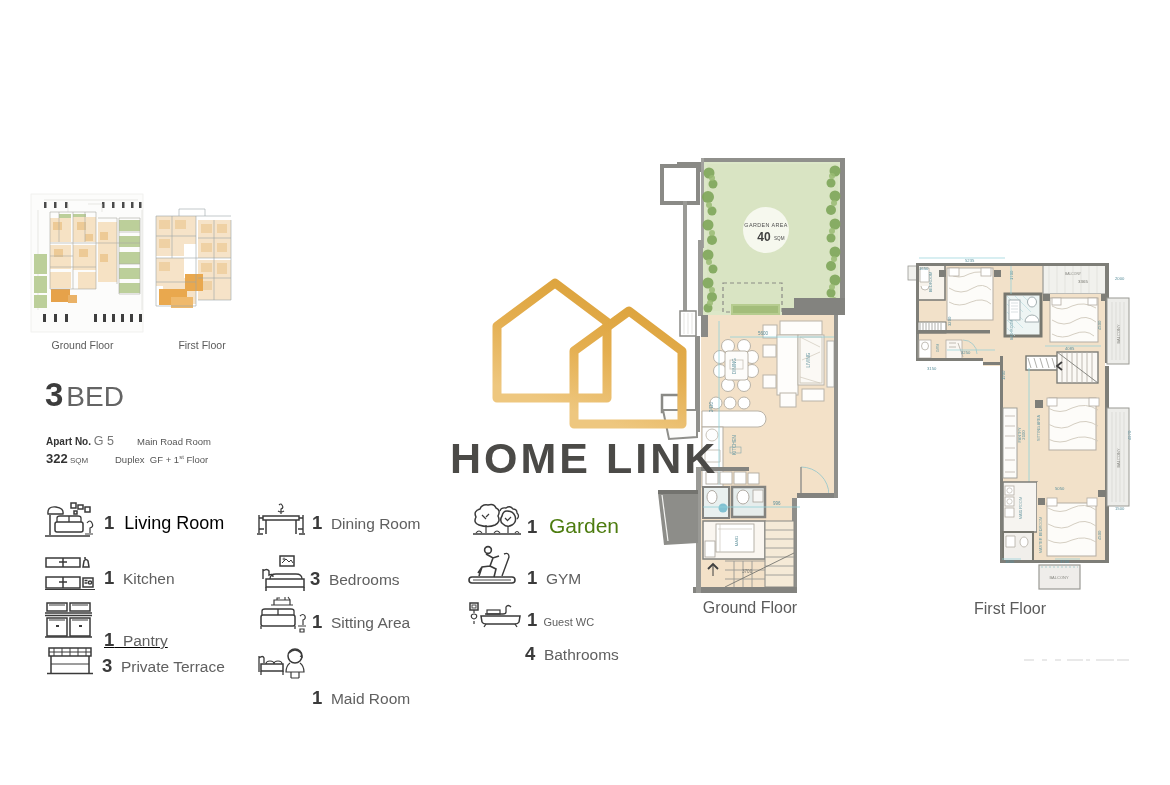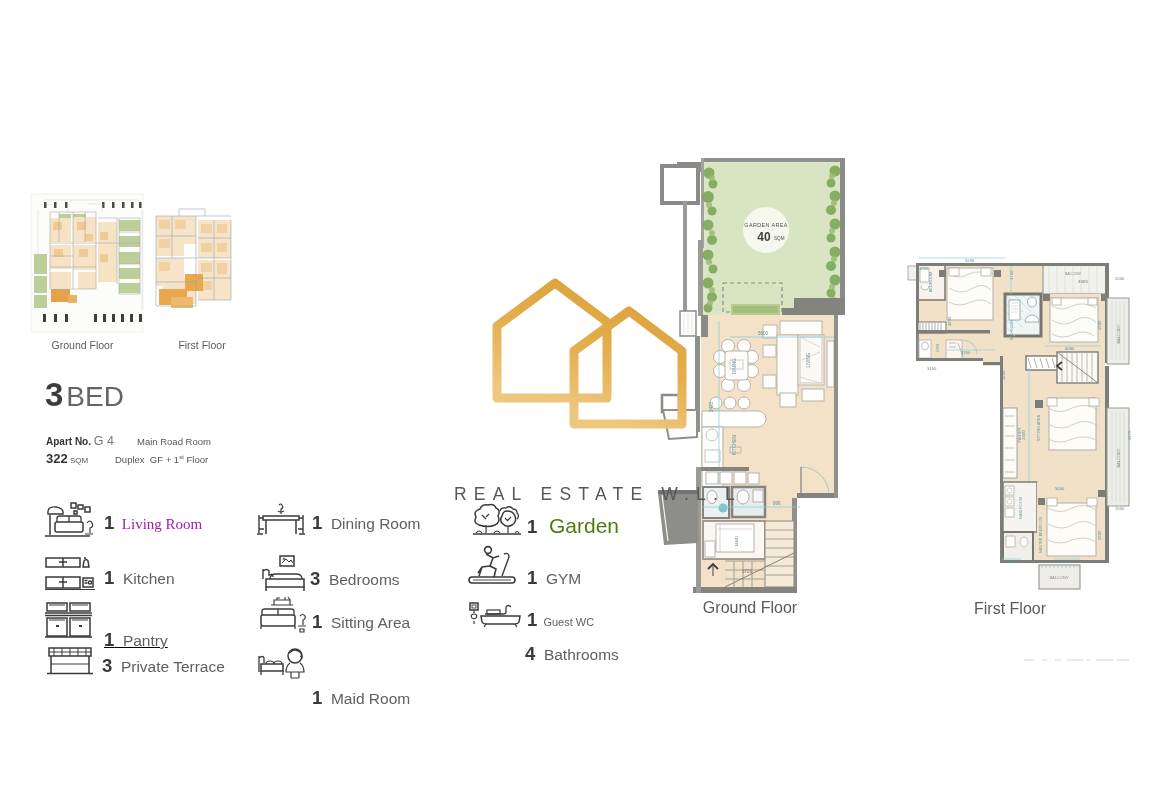--- a/index.html
+++ b/index.html
@@ -128,42 +128,42 @@
     </svg>
   </div>
 
   <div class="abs lbl" style="left:158px;top:339px;width:88px;text-align:center;font-size:10.5px;">First Floor</div>
 
   <div class="abs" style="left:45px;top:376px;white-space:nowrap;">
     <span style="font-size:33px;font-weight:bold;color:#3c3c3c;">3</span><span style="font-size:28px;color:#646464;margin-left:3px;">BED</span>
   </div>
 
   <div class="abs" style="left:46px;top:434px;width:230px;height:36px;">
-    <div class="abs" style="left:0;top:0;font-size:10px;font-weight:bold;color:#333;white-space:nowrap;">Apart No. <span style="font-size:12.5px;font-weight:normal;color:#777;">G 4</span></div>
+    <div class="abs" style="left:0;top:0;font-size:10px;font-weight:bold;color:#333;white-space:nowrap;">Apart No. <span style="font-size:12.5px;font-weight:normal;color:#777;">G 5</span></div>
     <div class="abs" style="left:91px;top:2px;font-size:9.5px;color:#555;white-space:nowrap;">Main Road Room</div>
     <div class="abs" style="left:0;top:17px;font-size:8px;color:#555;white-space:nowrap;"><span style="font-size:13px;font-weight:bold;color:#333;">322</span> SQM</div>
     <div class="abs" style="left:69px;top:20px;font-size:9.5px;color:#555;white-space:nowrap;">Duplex&nbsp; GF + 1<sup style="font-size:6px;">st</sup> Floor</div>
   </div>
 
   <div class="abs" style="left:44px;top:502px;">
     <svg width="52" height="38" viewBox="0 0 52 38" fill="none" stroke="#3a3a3a" stroke-width="1.5">
       <path d="M4 12 q-1 -8 8 -7 q8 1 7 7 l-8 0 Z" stroke-width="1.4"></path>
       <path d="M6 13 L6 33"></path>
       <path d="M13 20 L13 16 Q13 14 16 14 L34 14 Q37 14 37 16 L37 20 M25 14 L25 20" stroke-width="1.3"></path>
       <rect x="11" y="20" width="28" height="10" rx="2"></rect>
       <rect x="27" y="1" width="5" height="5"></rect>
         <rect x="34" y="3" width="5" height="4"></rect>
         <rect x="30" y="9" width="3" height="3"></rect>
         <rect x="41" y="5" width="5" height="5"></rect>
       <path d="M43 21 q3 -4 5 0 q2 4 -2 5 l0 5 M41 32 l8 0" stroke-width="1.2"></path>
       <path d="M1 34 L46 34"></path>
     </svg>
   </div>
 
-  <div class="abs" style="left:104px;top:512px;white-space:nowrap;"><span style="font-size:18.5px;font-weight:bold;color:#3a3a3a;">1</span><span style="font-size:15px;color:#a21caf;font-family:Liberation Serif, serif;">&nbsp; Living Room</span></div>
+  <div class="abs" style="left:104px;top:512px;white-space:nowrap;"><span style="font-size:18.5px;font-weight:bold;color:#3a3a3a;">1</span><span style="font-size:18px;color:#000000;">&nbsp; Living Room</span></div>
 
   <div class="abs" style="left:45px;top:556px;">
     <svg width="50" height="36" viewBox="0 0 50 36" fill="none" stroke="#3a3a3a" stroke-width="1.5">
       <rect x="1" y="2" width="34" height="9"></rect>
       <path d="M18 2 L18 11 M14 6 L22 6"></path>
       <path d="M38 11 l1 -6 q2 -3 4 0 l1 6 Z M40 3 l0 -2"></path>
       <rect x="1" y="21" width="34" height="11"></rect>
       <path d="M18 21 L18 32 M14 26 L22 26"></path>
       <rect x="38" y="22" width="10" height="9"></rect>
         <circle cx="45" cy="26.5" r="1.6"></circle>
@@ -308,22 +308,22 @@
       </defs>
 
       <path d="M57 51 L115 8 L167 47 L167 123 L57 123 Z" fill="none" stroke="url(#gold)" stroke-width="9" stroke-linejoin="round" stroke-linecap="round"></path>
 
       <path d="M134 76 L189 36 L242 76 L242 149 L134 149 Z" fill="none" stroke="url(#gold)" stroke-width="9" stroke-linejoin="round" stroke-linecap="round"></path>
 
       <path d="M60 123 L164 123" fill="none" stroke="url(#gold)" stroke-width="9" stroke-linecap="round"></path>
     </svg>
   </div>
 
-
-  <div class="abs" style="left:454px;top:484px;width:268px;z-index:10;font-size:17.5px;color:#57575a;letter-spacing:7.2px;white-space:nowrap;">REAL&nbsp;ESTATE&nbsp;W.L.L</div>
+  <div class="abs" style="left:450px;top:434px;width:268px;z-index:10;text-align:center;font-size:43px;font-weight:bold;color:#4b4a47;letter-spacing:3px;white-space:nowrap;">HOME&nbsp;LINK</div>
+
 
   <div class="abs" style="left:650px;top:145px;width:215px;height:470px;">
     <svg width="215" height="470" viewBox="0 0 215 470">
 
       <rect x="53" y="15" width="139" height="155" fill="#dce7c8"></rect>
       <rect x="57" y="19" width="131" height="147" fill="#d7e3c0" opacity="0.6"></rect>
 
       <rect x="51" y="13" width="143" height="4" fill="#90908c"></rect>
 
       <rect x="190" y="13" width="5" height="157" fill="#8a8a86"></rect>

